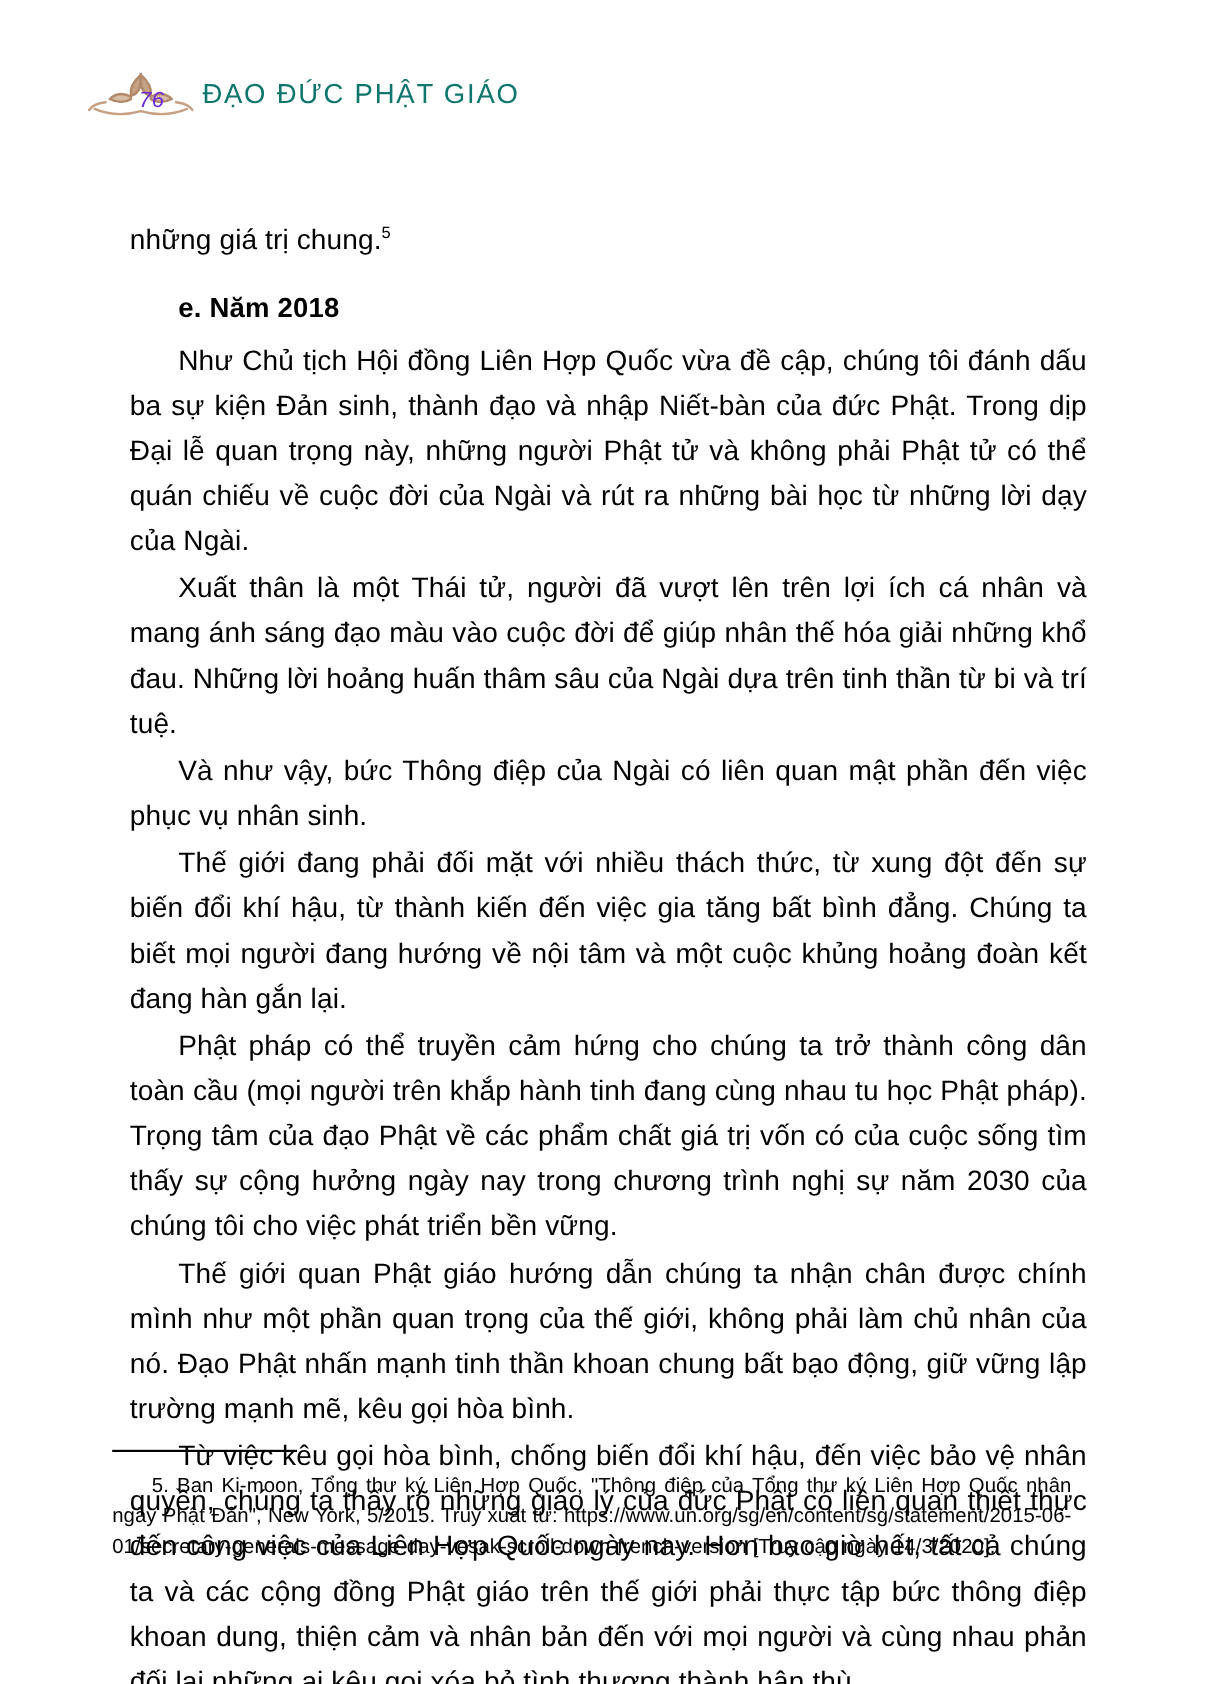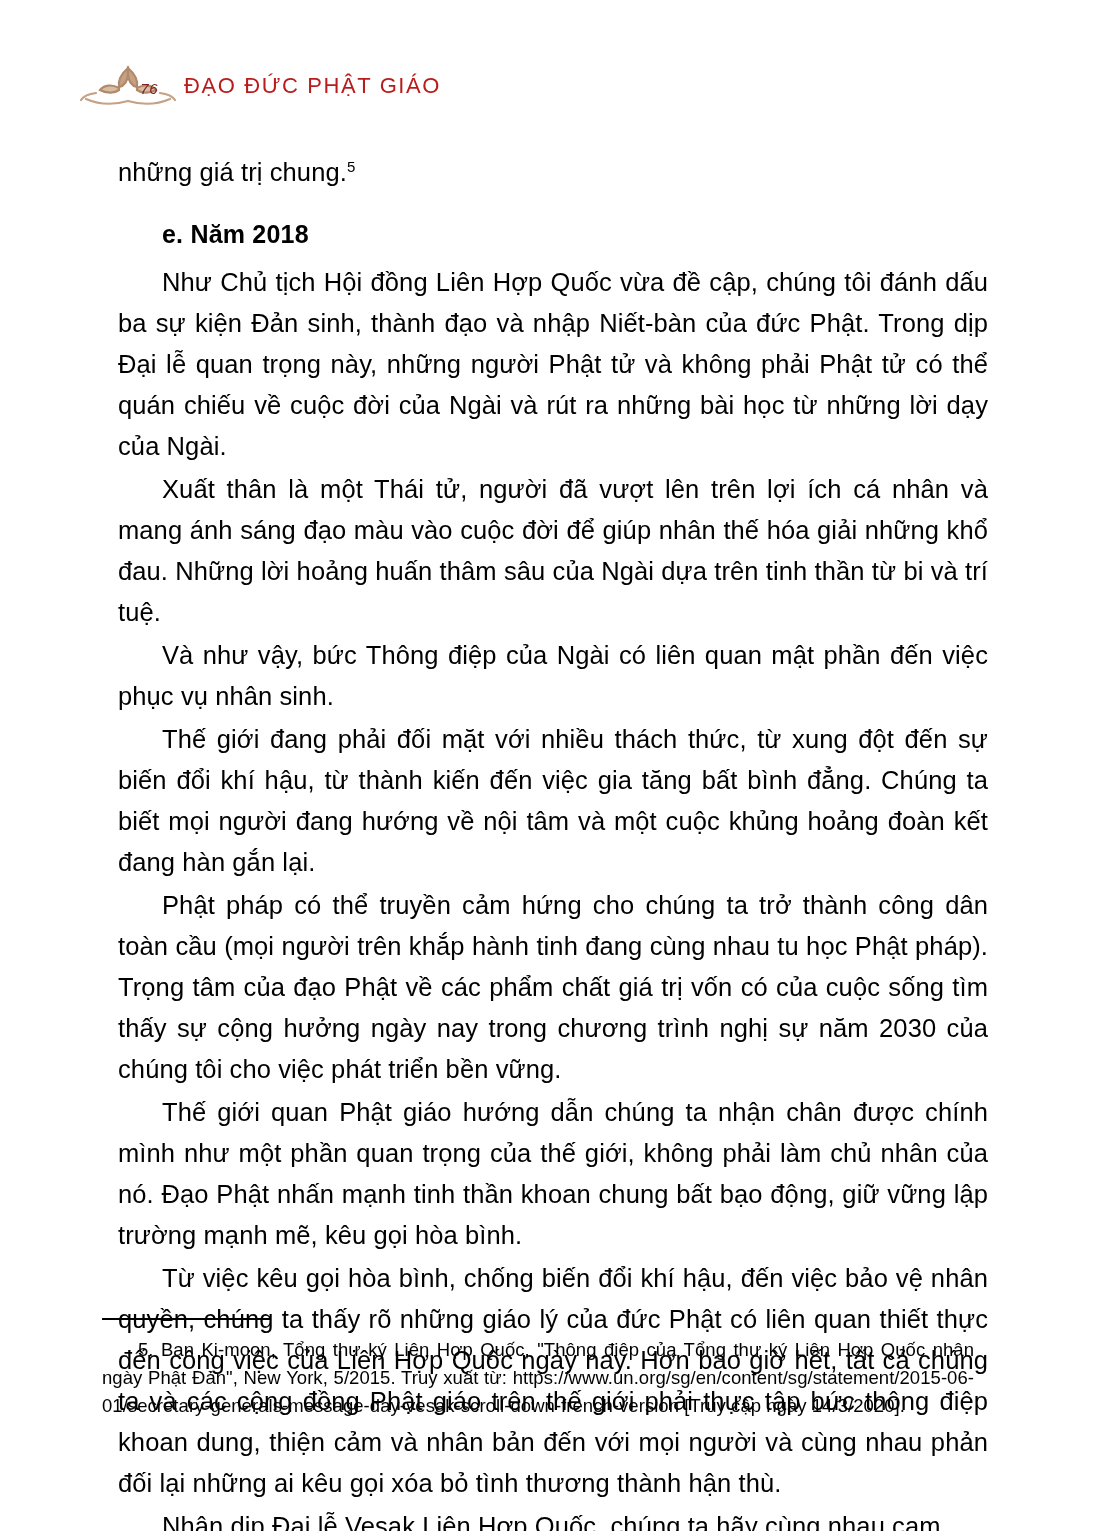--- a/index.html
+++ b/index.html
@@ -40,30 +40,30 @@
   .header-ornament svg {
     position: absolute;
     top: 0;
     left: 0;
   }
   .folio {
     position: absolute;
     left: 38px;
     top: 20px;
     width: 40px;
-    text-align: right;
-    font-size: 15px;
+    text-align: center;
+    font-size: 20px;
     font-style: italic;
-    color: #7f1d1d;
+    color: #6d28d9;
     letter-spacing: .5px;
   }
   .header-title {
-    font-size: 22px;
+    font-size: 25px;
     letter-spacing: 1.6px;
-    color: #b91c1c;
+    color: #0f766e;
     margin-left: 8px;
     white-space: nowrap;
   }
 
   
   .content {
     position: absolute;
     left: 118px;
     top: 152px;
     width: 870px;
@@ -75,20 +75,21 @@
     text-align: justify;
     text-justify: inter-word;
     letter-spacing: 0.1px;
     color: #000;
   }
   p.indent {
     text-indent: 44px;
   }
   p.noindent {
     text-indent: 0;
+    margin-top: 46px;
   }
   p.last-line-left {
     text-align: left;
   }
   h3.subhead {
     margin: 21px 0 8px 0;
     font-size: 25px;
     font-weight: bold;
     text-indent: 44px;
     line-height: 40px;

